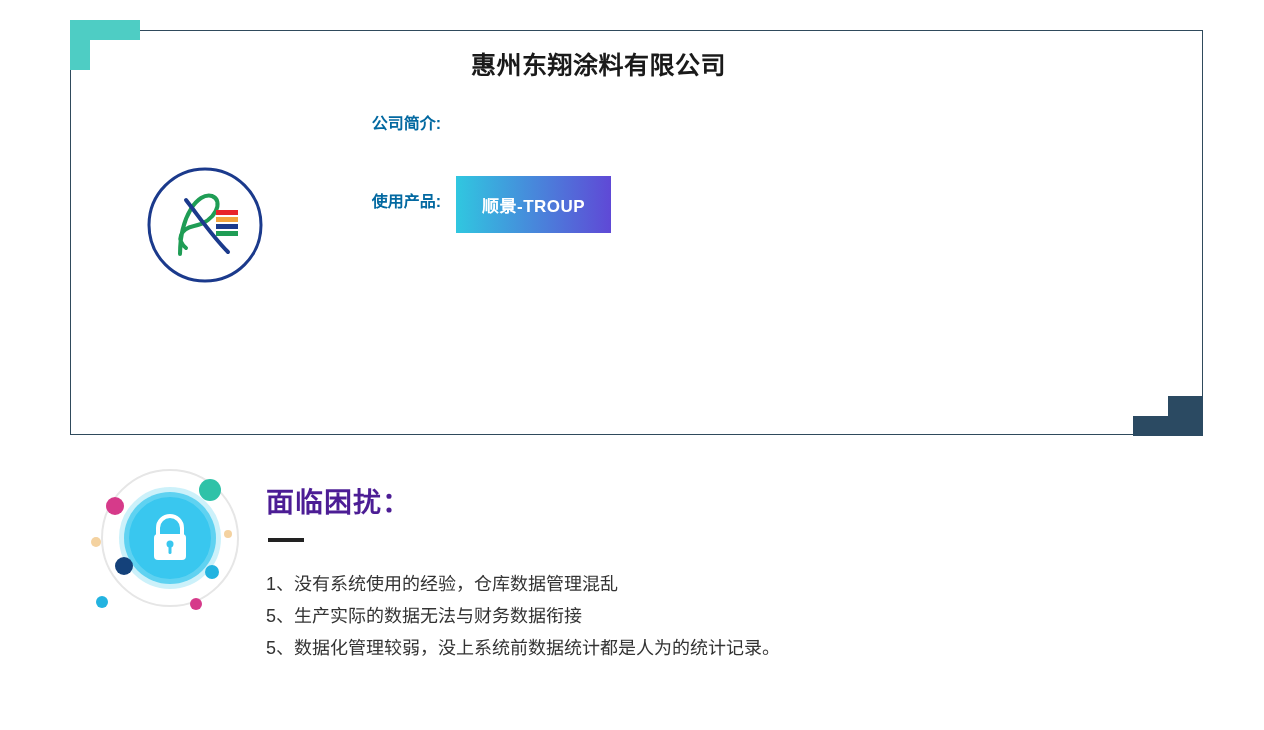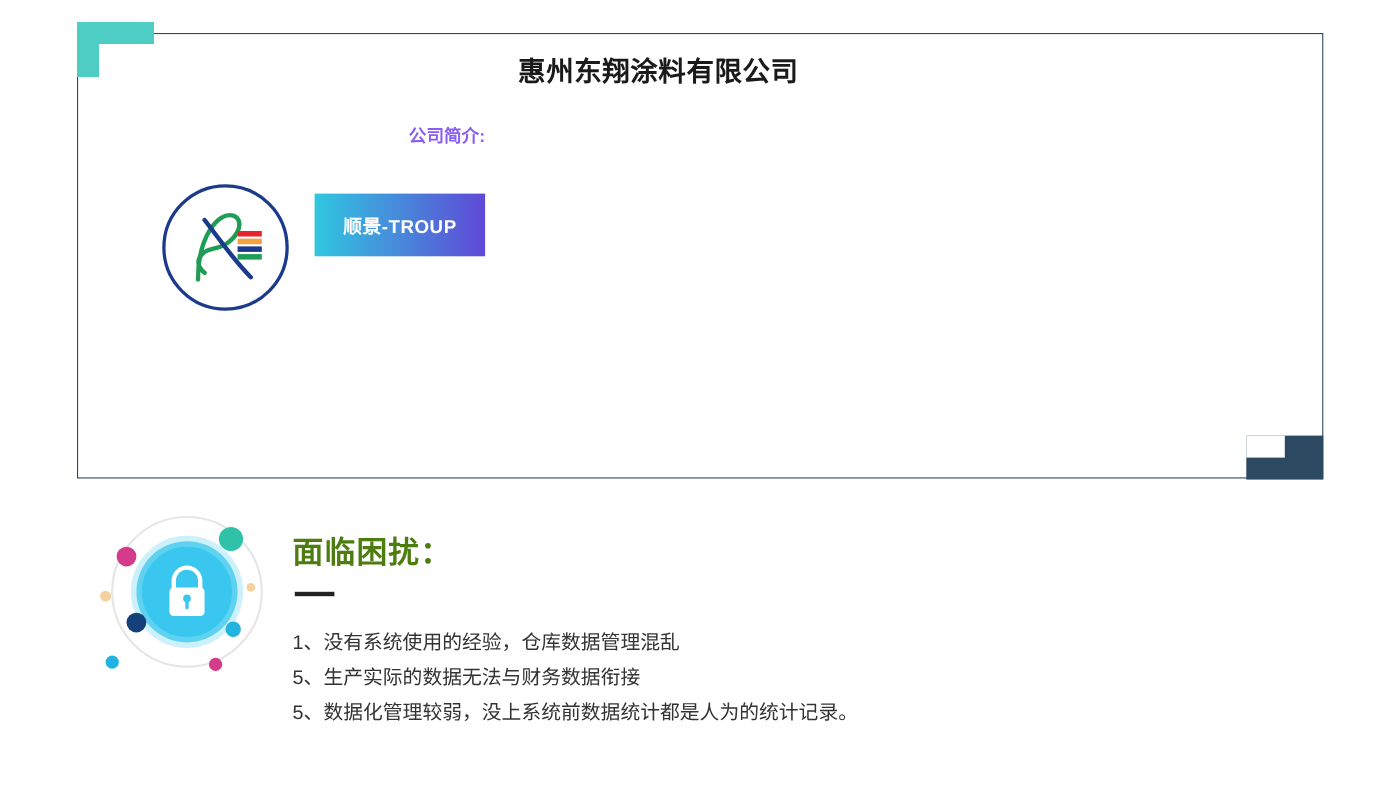--- a/index.html
+++ b/index.html
@@ -92,21 +92,21 @@
   .row {
     display: flex;
     align-items: flex-start;
   }
   .row-label {
     width: 170px;
     text-align: right;
     padding-right: 15px;
     font-size: 16px;
     font-weight: bold;
-    color: #8b5cf6;
+    color: #0369a1;
     box-sizing: border-box;
     flex: 0 0 auto;
   }
   .desc-row .row-label {
     padding-top: 5px;
   }
   .desc-text {
     flex: 1 1 auto;
     font-size: 17px;
     line-height: 31px;
@@ -140,21 +140,21 @@
   }
   .bottom {
     position: absolute;
     left: 266px;
     top: 480px;
     width: 960px;
   }
   .bottom-title {
     font-size: 28px;
     font-weight: bold;
-    color: #4d7c0f;
+    color: #4c1d95;
     margin: 0;
     letter-spacing: 1px;
   }
   .title-rule {
     width: 36px;
     height: 4px;
     background: #222222;
     margin: 18px 0 26px 2px;
   }
   .issue-list {
@@ -190,20 +190,21 @@
 </div>
 
 <div class="card-body">
   <h1 class="company-title">惠州东翔涂料有限公司</h1>
 
   <div class="row desc-row">
     <div class="row-label">公司简介:</div>
   </div>
 
   <div class="row product-row">
+    <div class="row-label">使用产品:</div>
     <div>
       <span class="product-badge">顺景-TROUP</span>
     </div>
   </div>
 </div>
 
 <div class="lock-graphic">
   <svg width="180" height="165" viewBox="0 0 180 165" xmlns="http://www.w3.org/2000/svg">
     <circle cx="92" cy="70" r="68" fill="none" stroke="#e6e6e6" stroke-width="2"></circle>
     <circle cx="92" cy="70" r="46" fill="#39c7ef"></circle>

